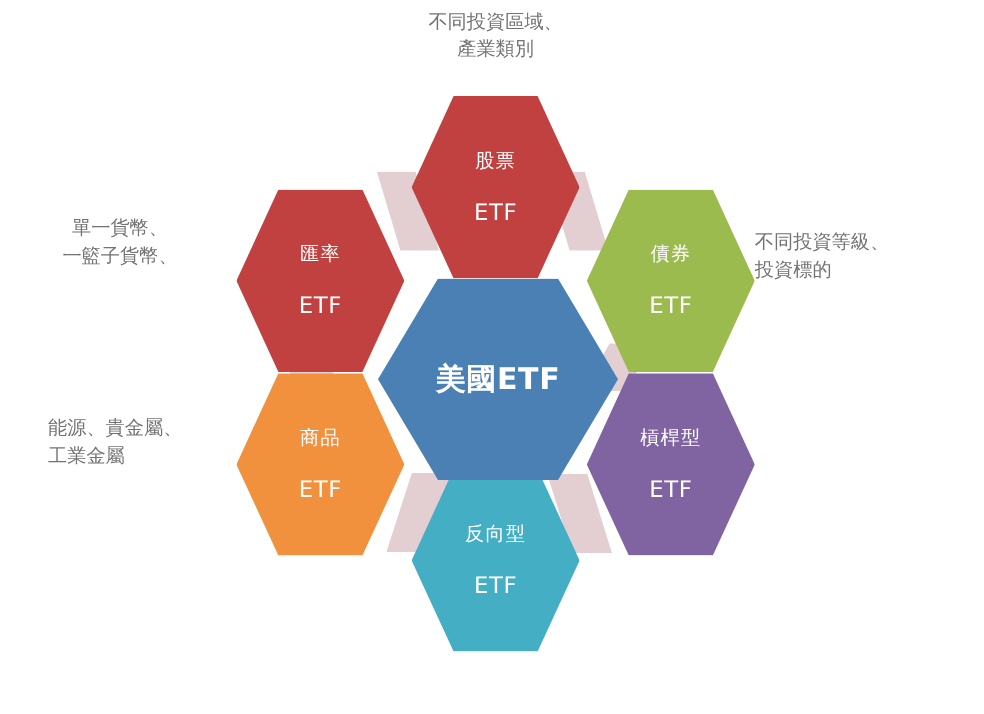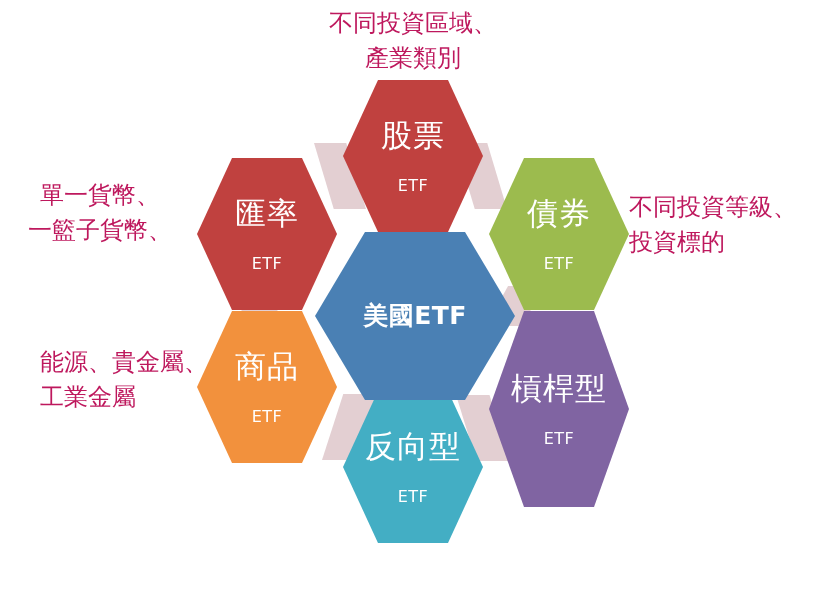--- a/index.html
+++ b/index.html
@@ -26,27 +26,27 @@
     flex-direction: column;
     align-items: center;
     justify-content: center;
     -webkit-clip-path: polygon(25% 0%, 75% 0%, 100% 50%, 75% 100%, 25% 100%, 0% 50%);
     clip-path: polygon(25% 0%, 75% 0%, 100% 50%, 75% 100%, 25% 100%, 0% 50%);
     color: #ffffff;
     text-align: center;
     box-sizing: border-box;
   }
   .hex .hex-title {
-    font-size: 31px;
+    font-size: 16px;
     line-height: 1.1;
     letter-spacing: 1px;
     margin-bottom: 26px;
   }
   .hex .hex-sub {
-    font-size: 16px;
+    font-size: 19px;
     line-height: 1;
     letter-spacing: 0.5px;
   }
 
   .hex-center .hex-title {
     font-size: 25px;
     font-weight: bold;
     margin-bottom: 0;
     letter-spacing: 0.5px;
   }
@@ -69,23 +69,23 @@
     clip-path: polygon(0% 0%, 62% 0%, 100% 100%, 38% 100%);
   }
   .conn-tl {
     -webkit-clip-path: polygon(38% 0%, 100% 0%, 62% 100%, 0% 100%);
     clip-path: polygon(38% 0%, 100% 0%, 62% 100%, 0% 100%);
   }
 
   
   .callout {
     position: absolute;
-    font-size: 24px;
+    font-size: 16px;
     line-height: 1.45;
-    color: #be185d;
+    color: #737373;
     white-space: pre-line;
   }
   .callout.right { text-align: left; }
   .callout.left  { text-align: center; }
   .callout.center{ text-align: center; }
 </style>
 </head>
 <body>
 
 <div id="canvas">
@@ -100,21 +100,21 @@
   <div class="hex" style="left:343px; top:80px; width:140px; height:152px; background:#c0413f;">
     <div class="hex-title">股票</div>
     <div class="hex-sub">ETF</div>
   </div>
 
   <div class="hex" style="left:489px; top:158px; width:140px; height:152px; background:#9cbb4e;text-align:center;">
     <div class="hex-title">債券</div>
     <div class="hex-sub">ETF</div>
   </div>
 
-  <div class="hex" style="left:489px; top:311px; width:140px; height:196px; background:#8064a2;text-align:center;">
+  <div class="hex" style="left:489px; top:311px; width:140px; height:152px; background:#8064a2;text-align:center;">
     <div class="hex-title">槓桿型</div>
     <div class="hex-sub">ETF</div>
   </div>
 
   <div class="hex" style="left:343px; top:391px; width:140px; height:152px; background:#43aec4;text-align:center;">
     <div class="hex-title">反向型</div>
     <div class="hex-sub">ETF</div>
   </div>
 
   <div class="hex" style="left:197px; top:311px; width:140px; height:152px; background:#f2913d;">

